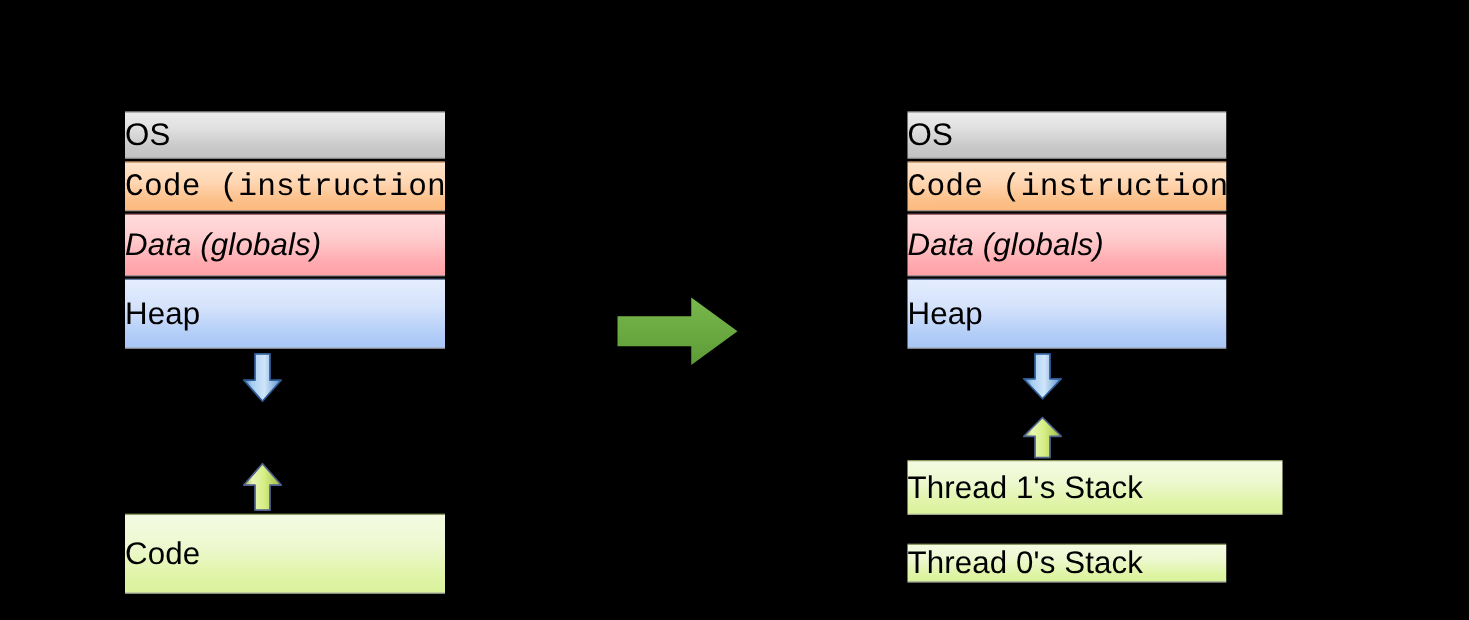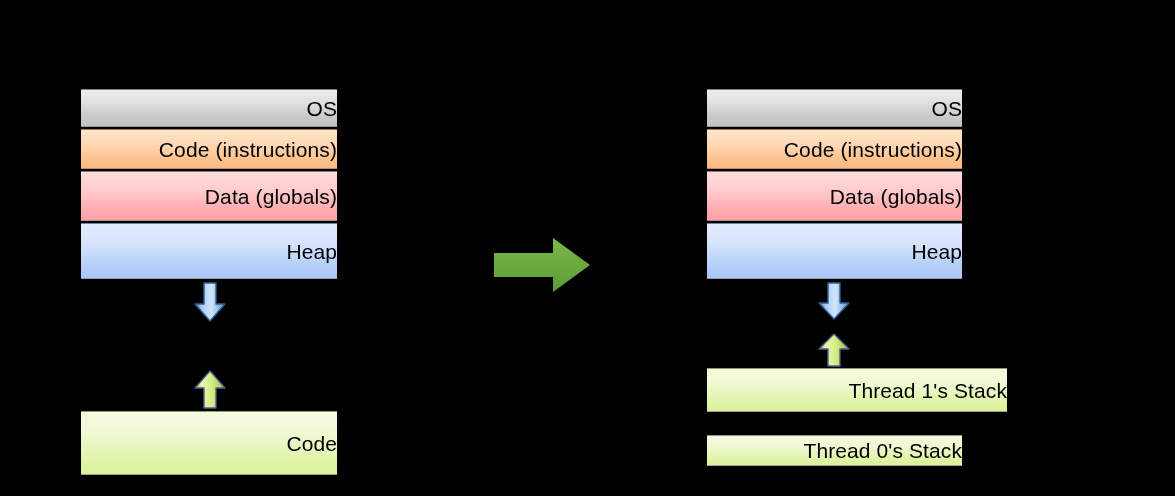--- a/index.html
+++ b/index.html
@@ -22,37 +22,40 @@
     background: #000000;
   }
   .col {
     position: absolute;
   }
   .mem-box {
     position: absolute;
     box-sizing: border-box;
     display: flex;
     align-items: center;
-    justify-content: flex-end;
+    justify-content: flex-start;
     color: #000000;
-    font-size: 21px;
+    font-size: 25px;
     line-height: 1;
     letter-spacing: 0.1px;
     white-space: nowrap;
     border-top: 1px solid rgba(0,0,0,0.35);
     border-bottom: 1px solid rgba(0,0,0,0.35);
+    margin-left: 19px;
   }
   .box-os {
     background: linear-gradient(to bottom, #ececec 0%, #e0e0e0 35%, #c9c9c9 75%, #c2c2c2 100%);
   }
   .box-code {
     background: linear-gradient(to bottom, #ffe4ca 0%, #ffd7b4 40%, #fcc089 80%, #fbba7e 100%);
+    font-family: Liberation Mono, monospace;
   }
   .box-data {
     background: linear-gradient(to bottom, #ffdcdd 0%, #ffcbcd 40%, #ffaaaf 80%, #ffa1a7 100%);
+    font-style: italic;
   }
   .box-heap {
     background: linear-gradient(to bottom, #e3edfd 0%, #d4e2fb 40%, #b2cdf7 80%, #a9c6f6 100%);
   }
   .box-stack {
     background: linear-gradient(to bottom, #f4fbe2 0%, #edf8cf 40%, #dff4a6 80%, #daf29c 100%);
   }
 
   
   .arrow-v {

